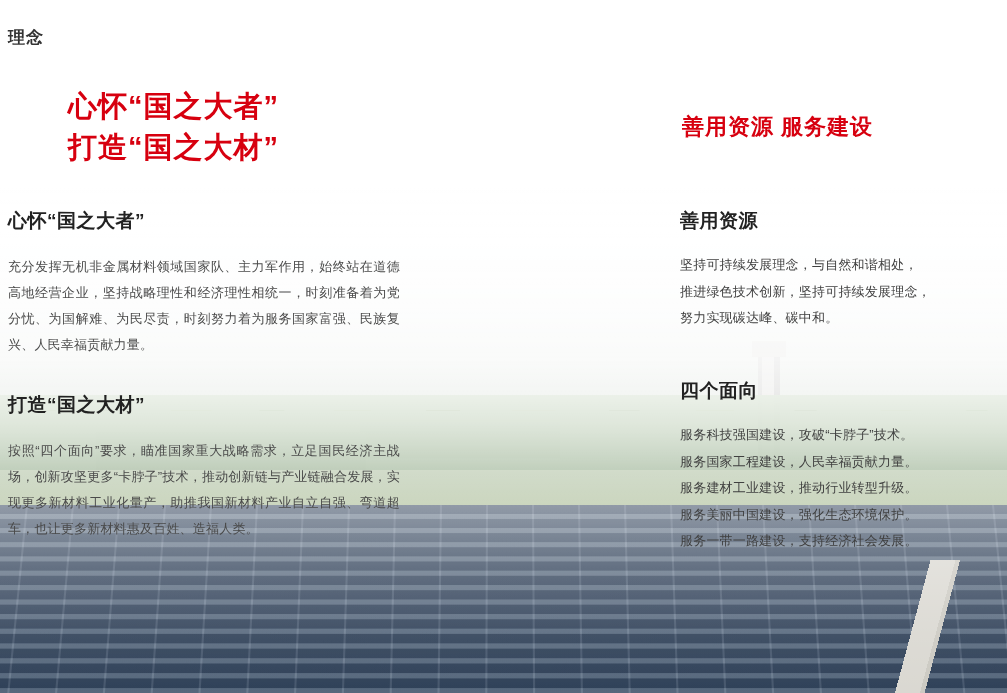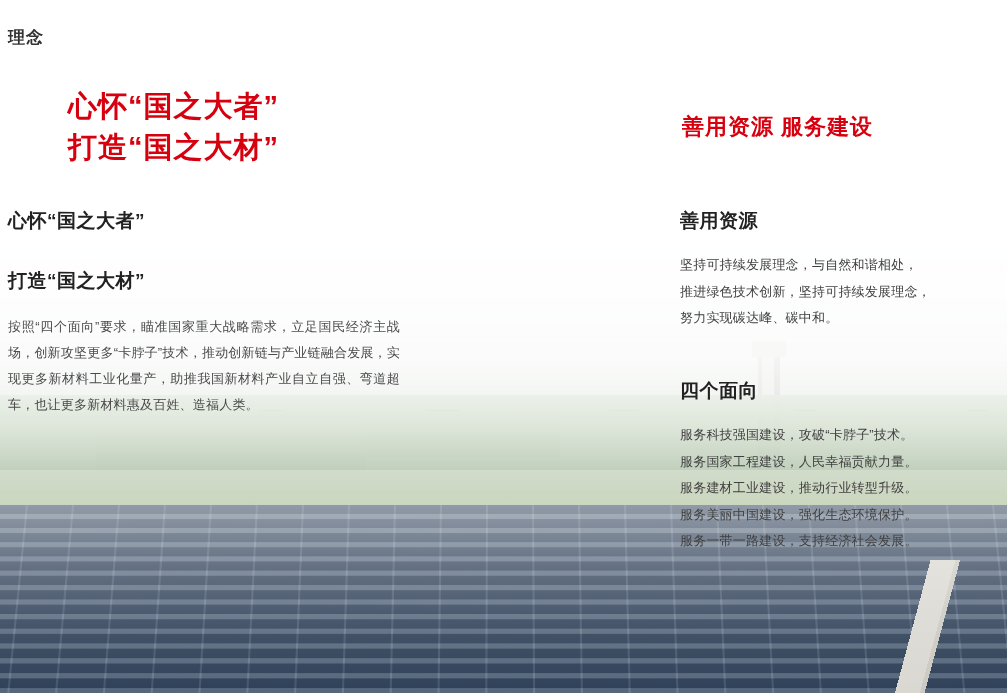--- a/index.html
+++ b/index.html
@@ -235,20 +235,21 @@
     <div>心怀“国之大者”</div>
     <div>打造“国之大材”</div>
   </div>
 
   <div class="headline-right">善用资源  服务建设</div>
 
   <div class="col col-left">
 
     <div class="block">
       <h3 class="block-title">心怀“国之大者”</h3>
+      <p class="block-body">充分发挥无机非金属材料领域国家队、主力军作用，始终站在道德高地经营企业，坚持战略理性和经济理性相统一，时刻准备着为党分忧、为国解难、为民尽责，时刻努力着为服务国家富强、民族复兴、人民幸福贡献力量。</p>
     </div>
 
     <div class="block">
       <h3 class="block-title">打造“国之大材”</h3>
       <p class="block-body">按照“四个面向”要求，瞄准国家重大战略需求，立足国民经济主战场，创新攻坚更多“卡脖子”技术，推动创新链与产业链融合发展，实现更多新材料工业化量产，助推我国新材料产业自立自强、弯道超车，也让更多新材料惠及百姓、造福人类。</p>
     </div>
 
   </div>
 
   <div class="col col-right">

